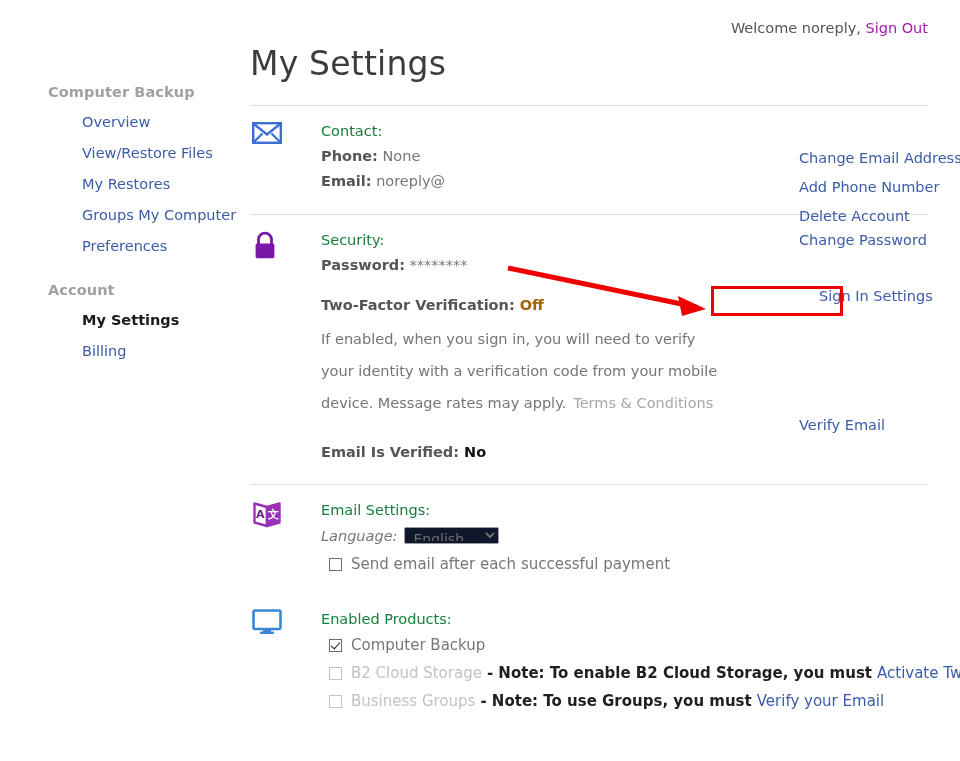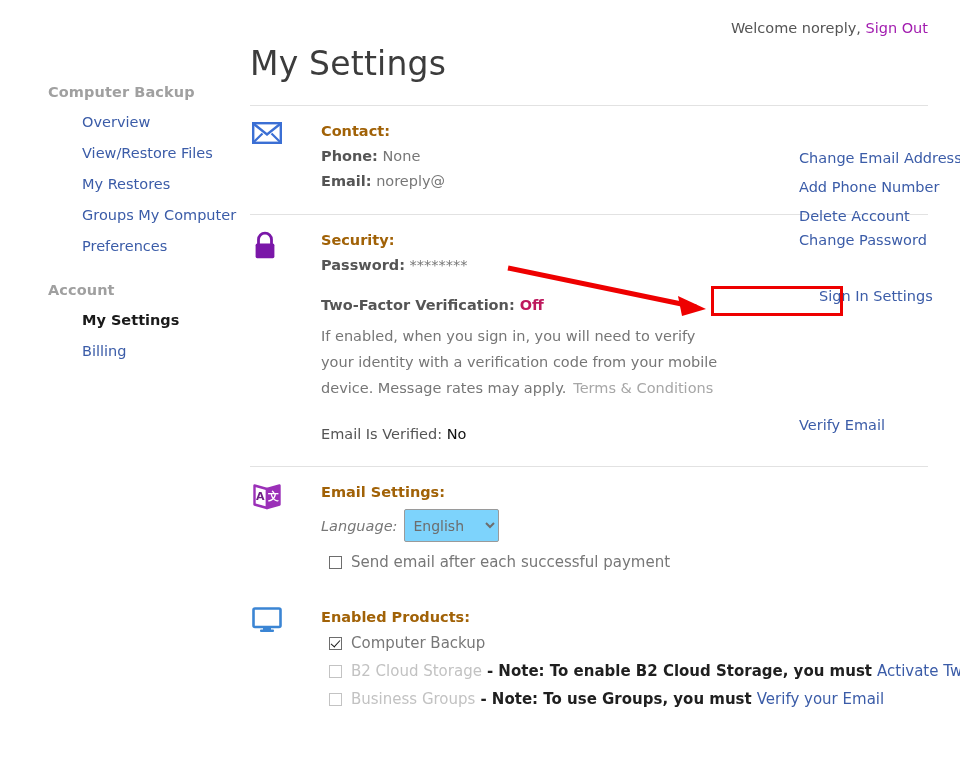--- a/index.html
+++ b/index.html
@@ -89,22 +89,22 @@
     left: 2px;
     top: 16px;
     width: 36px;
     height: 32px;
   }
   .sec-body {
     margin-left: 71px;
     position: relative;
   }
   .sec-title {
-    font-weight: bold;
-    color: #a16207;
+    font-weight: normal;
+    color: #15803d;
     font-size: 14.5px;
     margin-bottom: 9px;
   }
   .kv {
     font-size: 14.5px;
     color: #777777;
     margin-bottom: 9px;
   }
   .kv b {
     color: #555555;
@@ -129,59 +129,59 @@
 
   
   .twofa-title {
     font-weight: bold;
     color: #555555;
     font-size: 14.5px;
     margin-top: 24px;
     margin-bottom: 10px;
   }
   .twofa-title .val {
-    color: #be185d;
+    color: #a16207;
   }
   .twofa-desc {
     font-size: 14.5px;
     color: #767676;
-    line-height: 26px;
+    line-height: 32px;
     width: 400px;
   }
   .terms {
     color: #a7a7a7;
     text-decoration: none;
     margin-left: 7px;
   }
   .verified-row {
     font-size: 14.5px;
     color: #555555;
-    font-weight: normal;
+    font-weight: bold;
     margin-top: 25px;
   }
   .verified-row .val { color: #111111; }
 
   
   .lang-row {
     font-size: 14.5px;
     color: #777777;
     display: flex;
     align-items: center;
     margin-bottom: 11px;
   }
   .lang-label { margin-right: 7px; font-style: italic; }
   select.lang-select {
     font-family: "DejaVu Sans", "Liberation Sans", sans-serif;
     font-size: 14px;
     color: #6d6d6d;
-    background: #7dd3fc;
+    background: #0f172a;
     border: 1px solid #9a9a9a;
     border-radius: 2px;
     padding: 2px 4px;
-    height: 33px;
+    height: 17px;
     width: 95px;
   }
 
   .check-row {
     display: flex;
     align-items: center;
     font-size: 15px;
     color: #777777;
     margin-bottom: 10px;
     white-space: nowrap;

